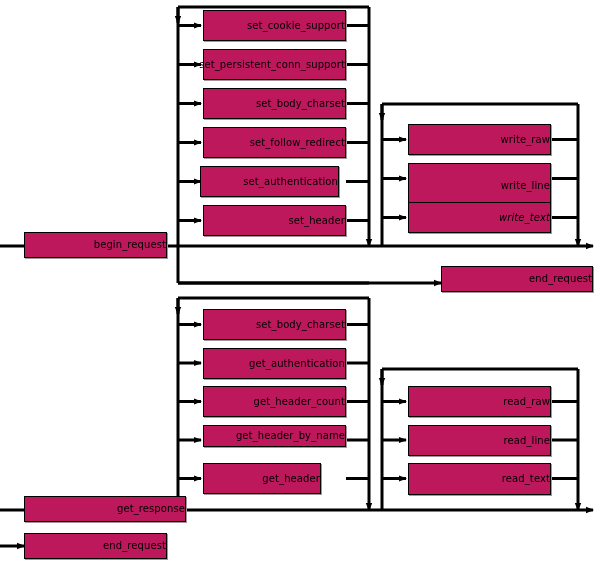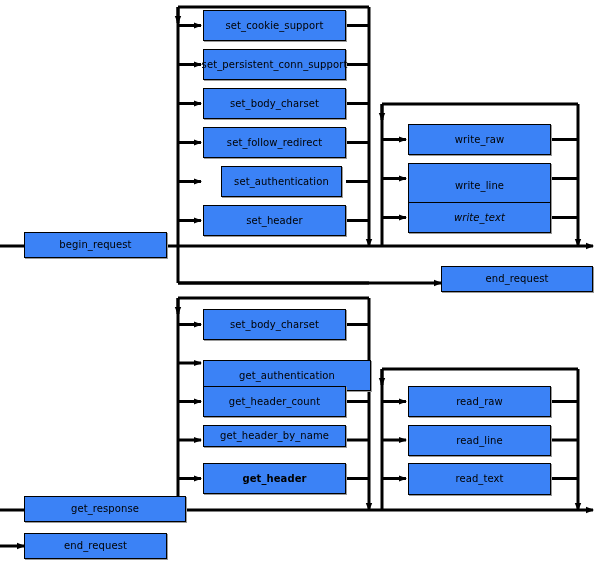--- a/index.html
+++ b/index.html
@@ -23,26 +23,26 @@
   #diagram-svg {
     position: absolute;
     left: 0;
     top: 0;
     width: 601px;
     height: 568px;
   }
   .node-box {
     position: absolute;
     box-sizing: border-box;
-    background: #3b82f6;
+    background: #be185d;
     border: 1px solid #000000;
     box-shadow: 1px 1px 0 0 #9a9a9a;
     display: flex;
     align-items: center;
-    justify-content: center;
+    justify-content: flex-end;
     z-index: 5;
   }
   .node-label {
     font-family: "DejaVu Sans", sans-serif;
     font-size: 10px;
     line-height: 1;
     color: #000000;
     white-space: nowrap;
     letter-spacing: 0.1px;
   }
@@ -141,48 +141,48 @@
       </div>
       <div class="node-box" style="left: 203px; top: 49px; width: 143px; height: 31px;">
         <span class="node-label">set_persistent_conn_support</span>
       </div>
       <div class="node-box" style="left: 203px; top: 88px; width: 143px; height: 31px;">
         <span class="node-label">set_body_charset</span>
       </div>
       <div class="node-box" style="left: 203px; top: 127px; width: 143px; height: 31px;">
         <span class="node-label">set_follow_redirect</span>
       </div>
-      <div class="node-box" style="left: 221px; top: 166px; width: 121px; height: 31px;">
+      <div class="node-box" style="left: 200px; top: 166px; width: 139px; height: 31px;">
         <span class="node-label">set_authentication</span>
       </div>
       <div class="node-box" style="left: 203px; top: 205px; width: 143px; height: 31px;">
         <span class="node-label">set_header</span>
       </div>
       <div class="node-box" style="left: 408px; top: 124px; width: 143px; height: 31px;">
         <span class="node-label">write_raw</span>
       </div>
       <div class="node-box" style="left: 408px; top: 163px; width: 143px; height: 45px;">
         <span class="node-label">write_line</span>
       </div>
       <div class="node-box" style="left: 408px; top: 202px; width: 143px; height: 31px; font-style: italic;">
         <span class="node-label">write_text</span>
       </div>
       <div class="node-box" style="left: 203px; top: 309px; width: 143px; height: 31px;">
         <span class="node-label">set_body_charset</span>
       </div>
-      <div class="node-box" style="left: 203px; top: 360px; width: 168px; height: 31px;">
+      <div class="node-box" style="left: 203px; top: 348px; width: 143px; height: 31px;">
         <span class="node-label">get_authentication</span>
       </div>
       <div class="node-box" style="left: 203px; top: 386px; width: 143px; height: 31px;">
         <span class="node-label">get_header_count</span>
       </div>
       <div class="node-box" style="left: 203px; top: 425px; width: 143px; height: 22px;">
         <span class="node-label">get_header_by_name</span>
       </div>
-      <div class="node-box" style="left: 203px; top: 463px; width: 143px; height: 31px; font-weight: bold;">
+      <div class="node-box" style="left: 203px; top: 463px; width: 118px; height: 31px;">
         <span class="node-label">get_header</span>
       </div>
       <div class="node-box" style="left: 408px; top: 386px; width: 143px; height: 31px;">
         <span class="node-label">read_raw</span>
       </div>
       <div class="node-box" style="left: 408px; top: 425px; width: 143px; height: 31px;">
         <span class="node-label">read_line</span>
       </div>
       <div class="node-box" style="left: 408px; top: 463px; width: 143px; height: 32px;">
         <span class="node-label">read_text</span>

